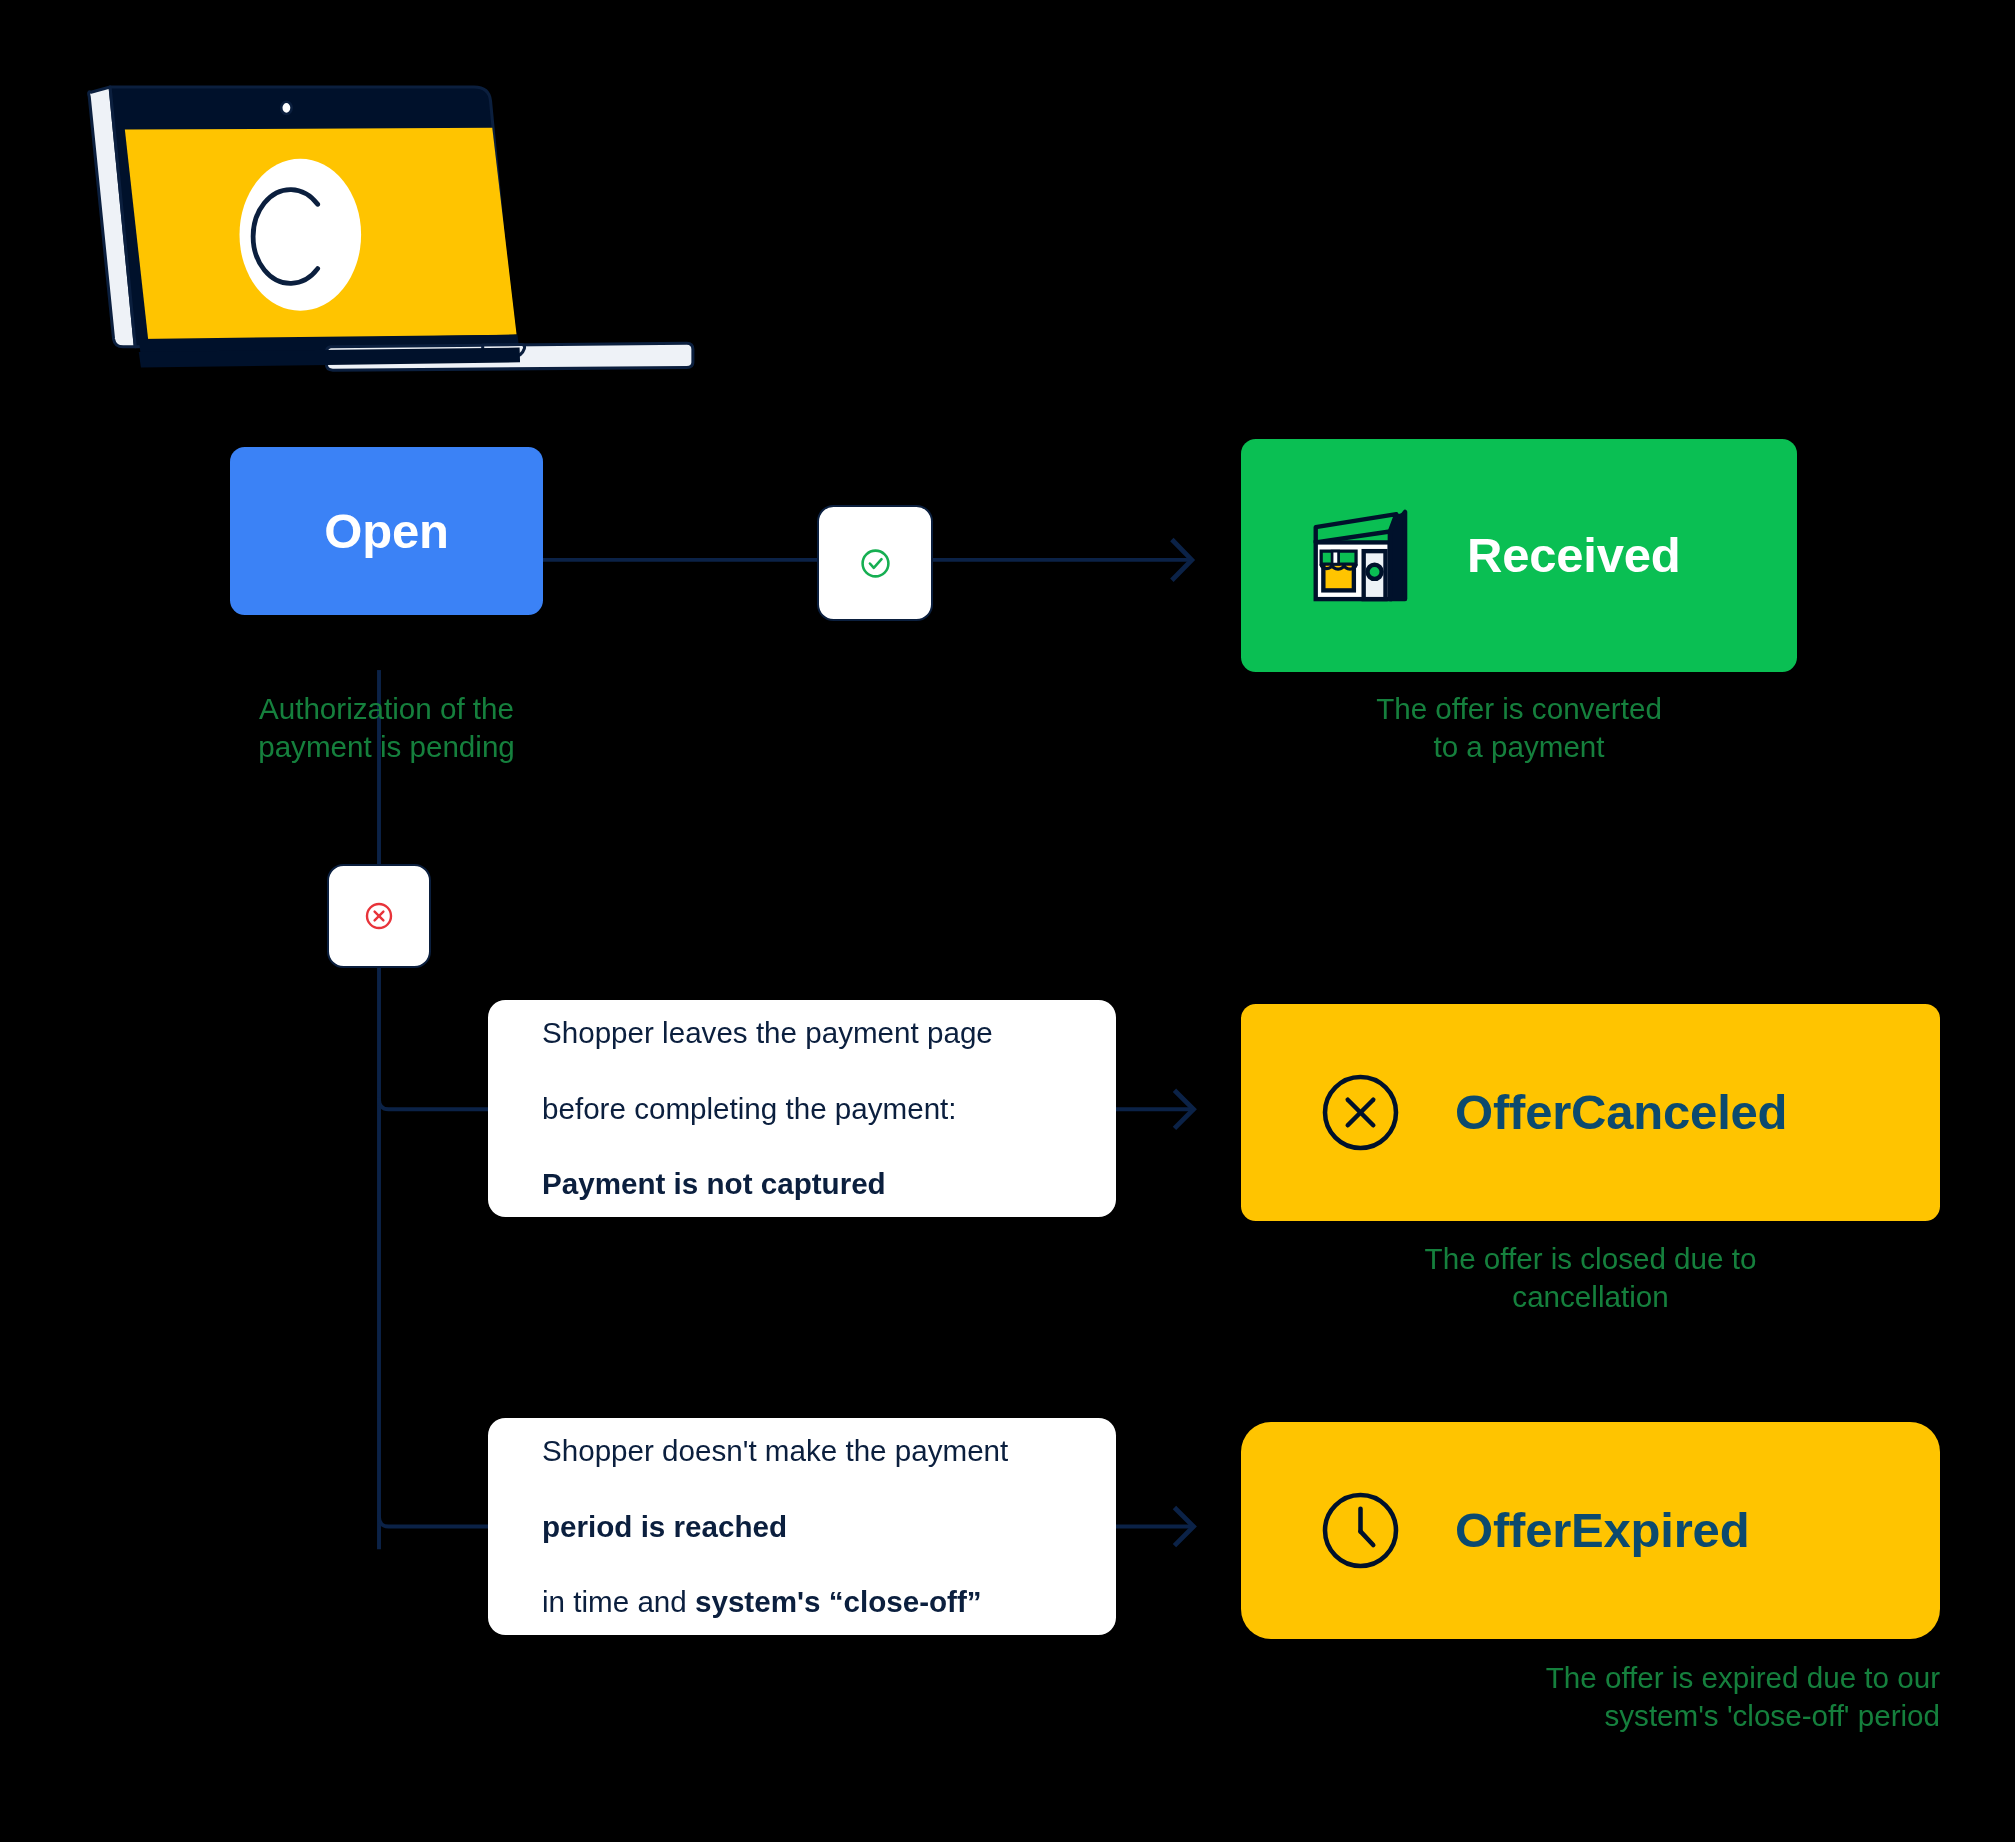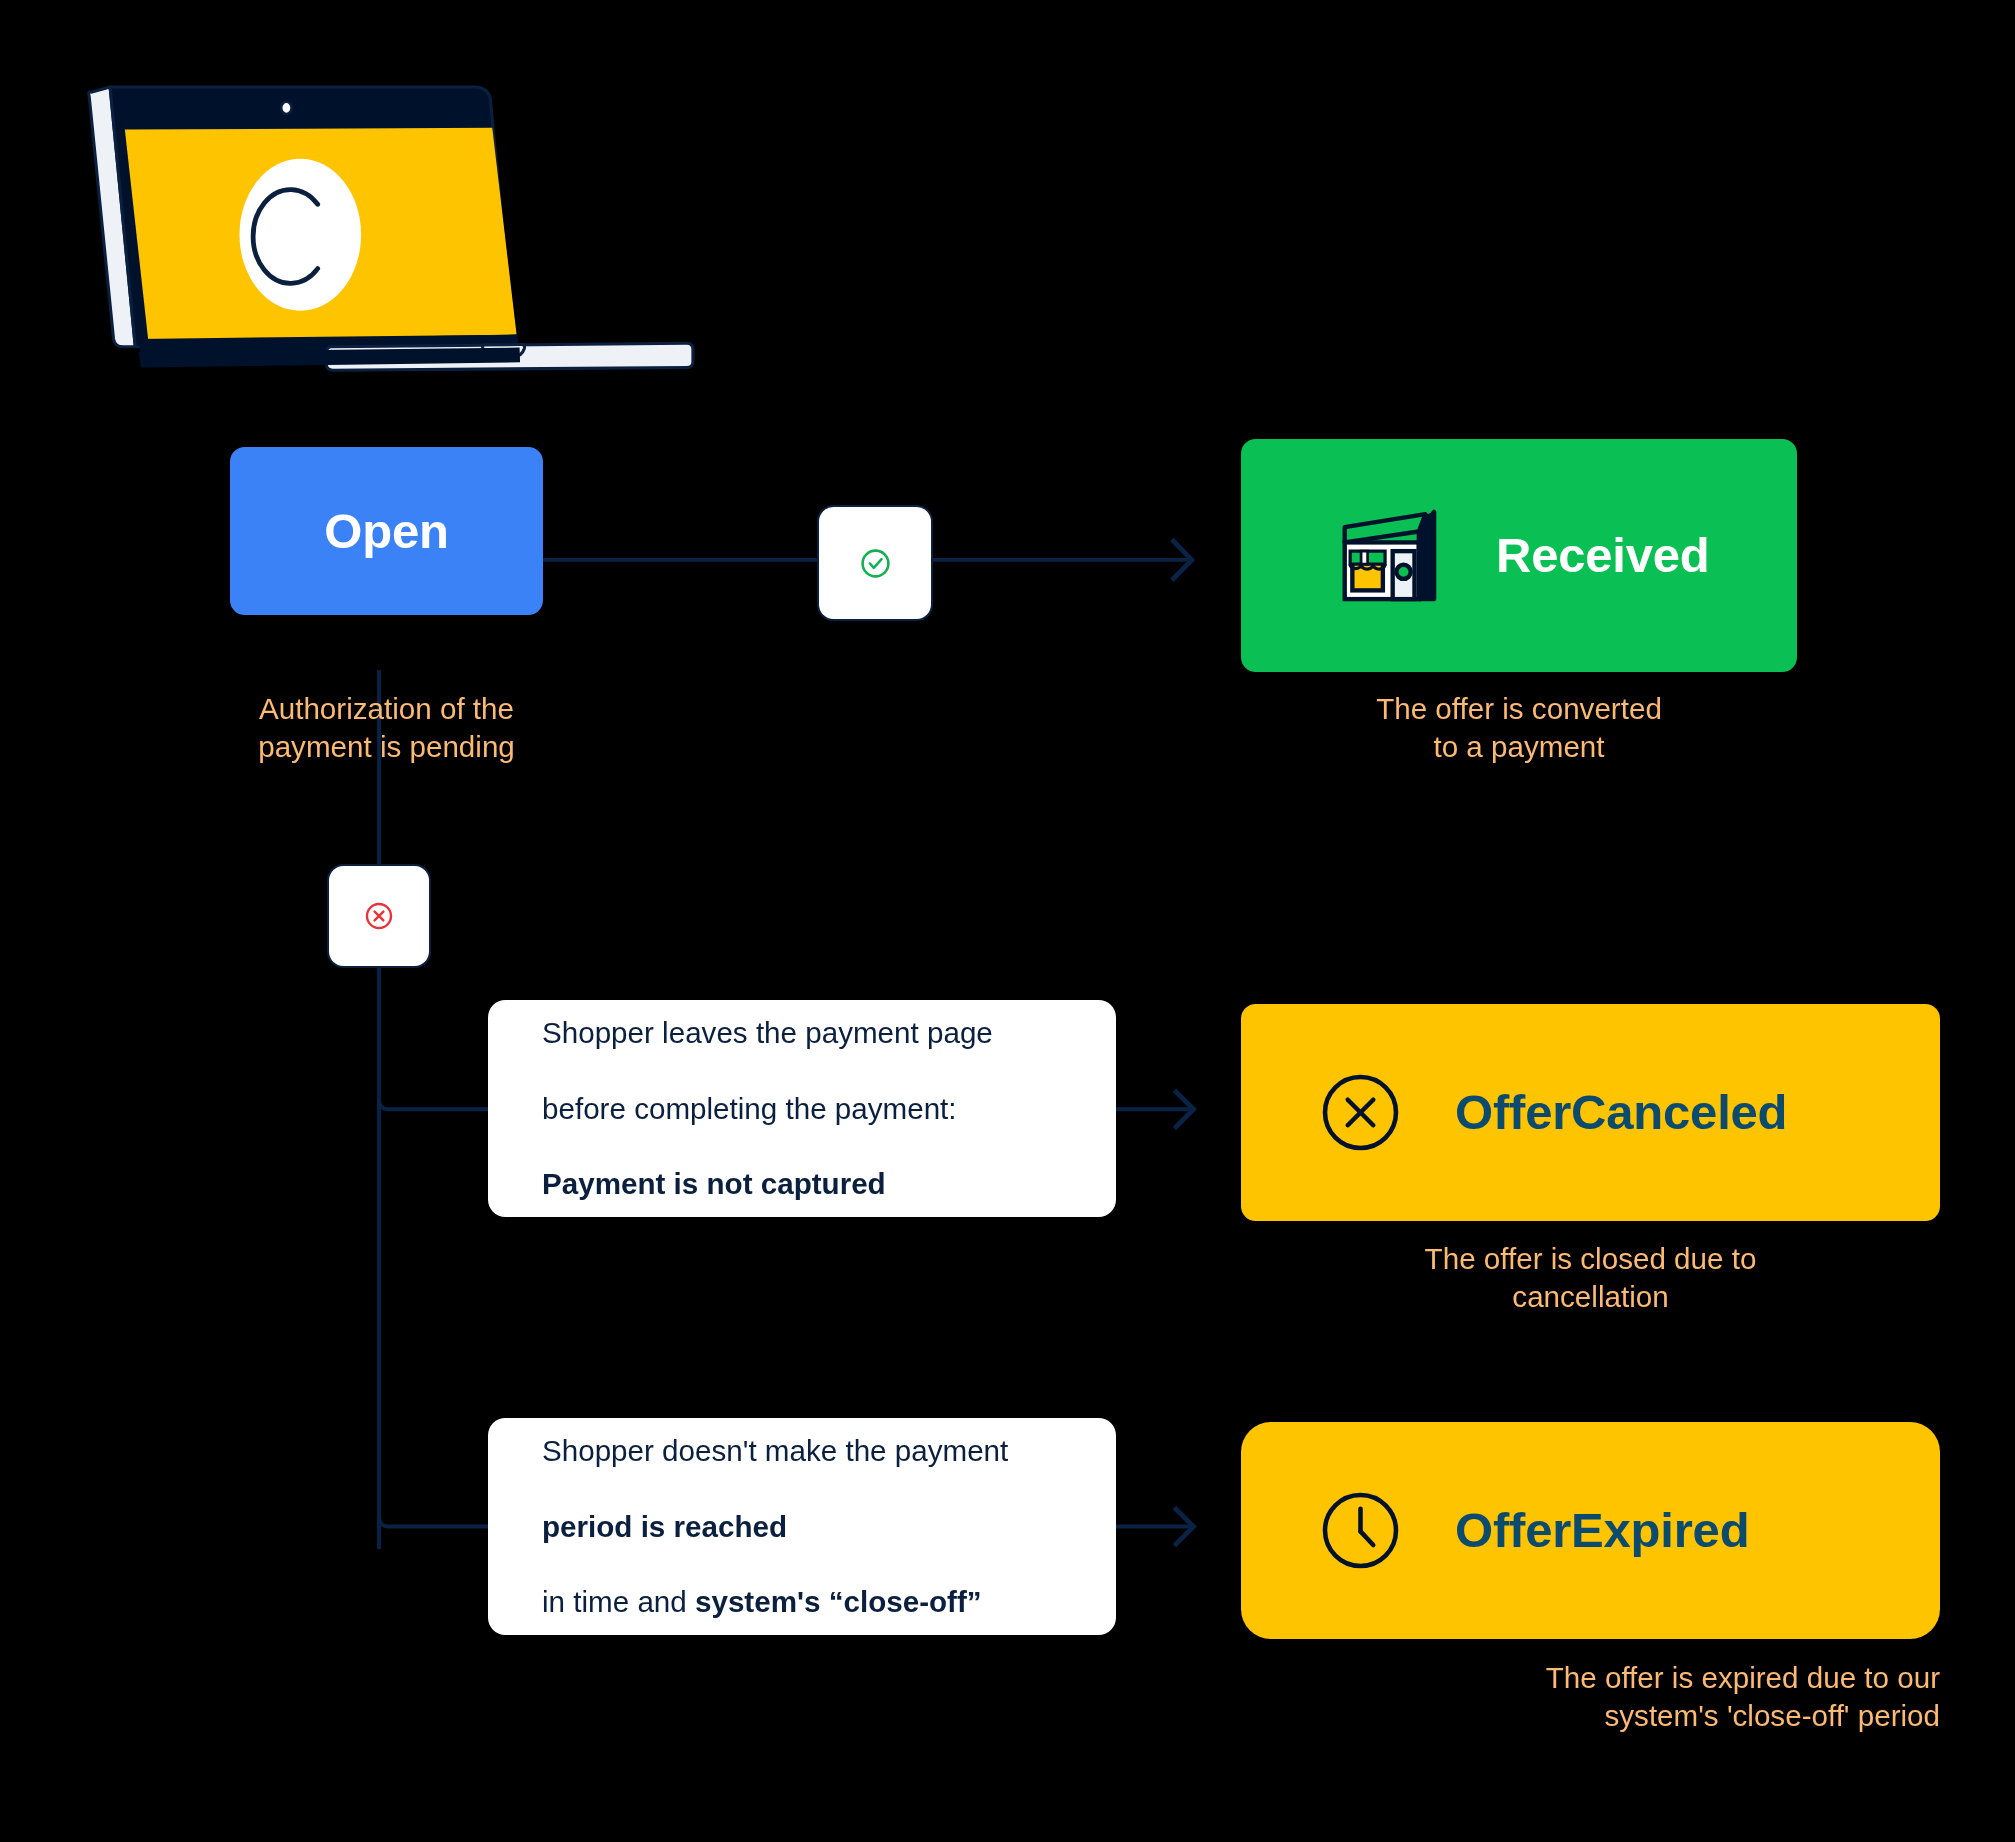--- a/index.html
+++ b/index.html
@@ -12,33 +12,33 @@
 
   
   .wires{position:absolute;left:0;top:0;width:2015px;height:1843px;pointer-events:none;}
 
   
   .statebox{position:absolute;border-radius:14.8px;display:flex;align-items:center;
             box-sizing:border-box;}
   .statebox.open{left:230px;top:447px;width:313px;height:168px;background:#3b82f6;
                  justify-content:center;}
   .statebox.received{left:1241px;top:439px;width:556px;height:233px;background:#0ABF53;
-                 padding-left:95px;gap:51px;}
+                 padding-left:66px;gap:51px;}
   .statebox.canceled{left:1241px;top:1004px;width:699px;height:217px;background:#FFC400;
                  padding-left:74px;gap:49px;}
   .statebox.expired{left:1241px;top:1422px;width:699px;height:217px;background:#FFC400;
                  padding-left:74px;gap:49px;border-radius:30px;}
 
   .state-label{font-weight:bold;letter-spacing:-0.2px;line-height:1;}
   .state-label.open-l{font-size:49px;color:#FFFFFF;}
   .state-label.received-l{font-size:49px;color:#FFFFFF;}
   .state-label.dark-l{font-size:49px;color:#0c4a6e;}
 
   
-  .caption{position:absolute;color:#fdba74;font-size:29.6px;line-height:1.28;
+  .caption{position:absolute;color:#15803d;font-size:29.6px;line-height:1.28;
            text-align:center;}
   .cap-open{left:230px;top:690px;width:313px;}
   .cap-received{left:1241px;top:690px;width:556px;}
   .cap-canceled{left:1241px;top:1240px;width:699px;}
   .cap-expired{left:1241px;top:1659px;width:699px;text-align:right;}
 
   
   .icon-tile{position:absolute;background:#FFFFFF;border:2.2px solid #0B1F3E;
              border-radius:16.5px;display:flex;align-items:center;justify-content:center;
              box-sizing:border-box;}

